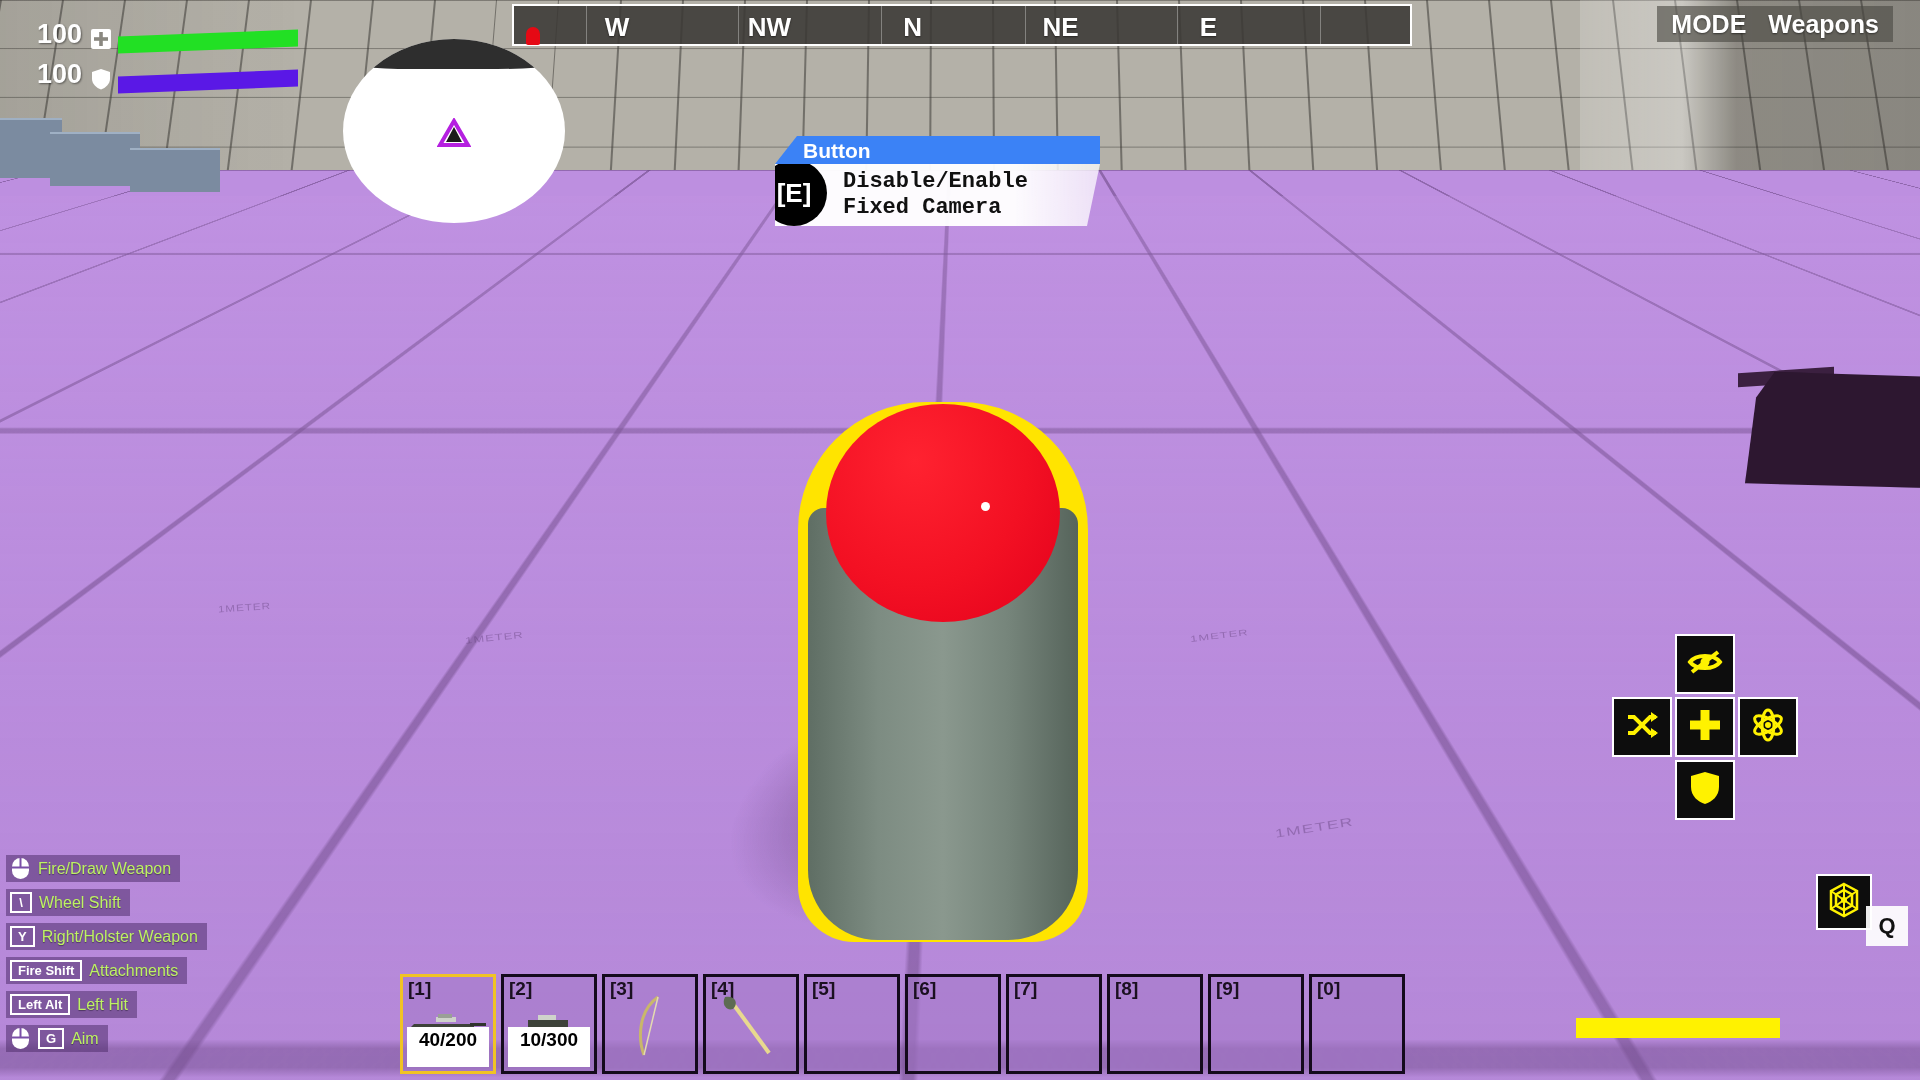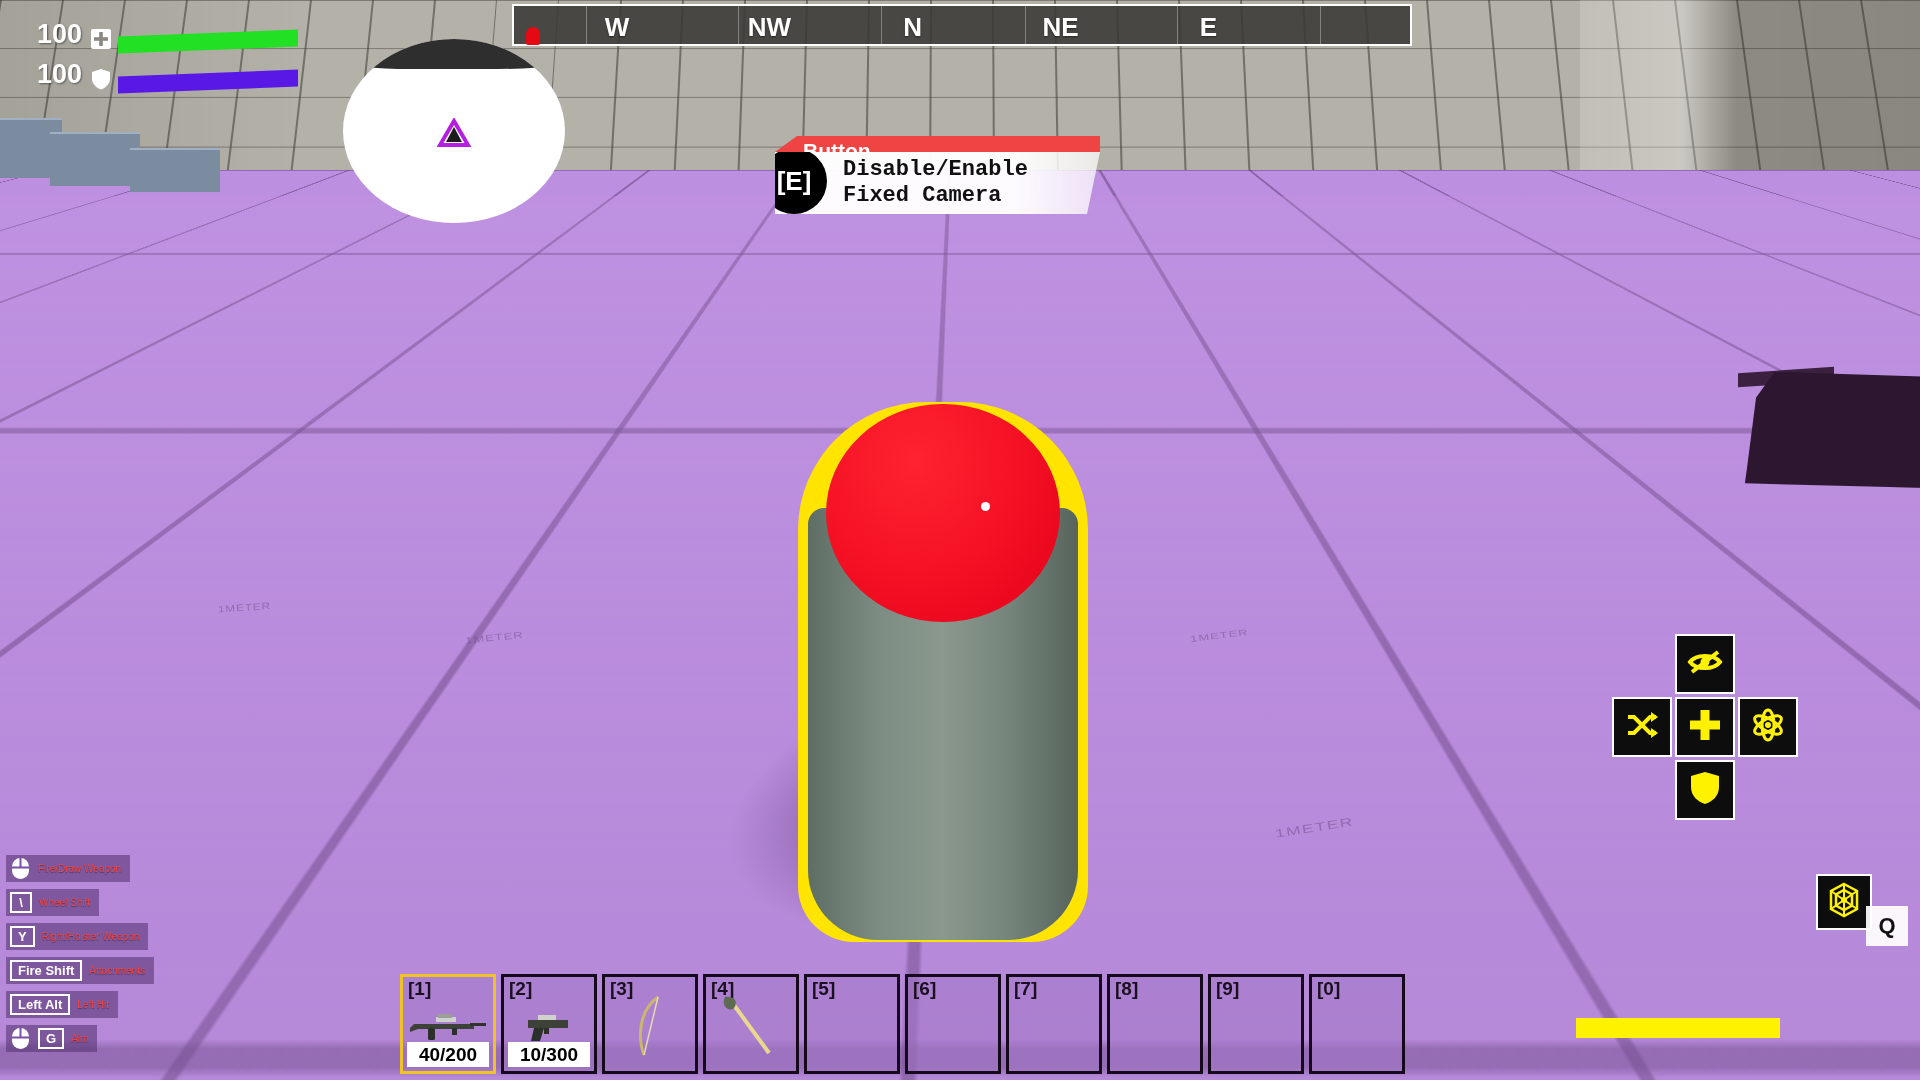--- a/index.html
+++ b/index.html
@@ -151,21 +151,21 @@
     background:rgba(75,72,66,.62); display:flex; align-items:center; padding:0 14px; gap:22px;
   }
   .mode-key, .mode-val {
     color:#fff; font-size:25px; font-weight:bold;
     font-family:"Liberation Sans", sans-serif; text-shadow:0 1px 2px rgba(0,0,0,.5);
   }
 
   
   .prompt { position:absolute; left:775px; top:136px; width:325px; }
   .prompt-title {
-    position:relative; height:16px; background:#ef4444;
+    position:relative; height:28px; background:#3b82f6;
     clip-path:polygon(22px 0, 100% 0, 100% 100%, 0 100%);
   }
   .prompt-title span {
     position:absolute; left:28px; top:3px; color:#fff; font-size:21px; font-weight:bold;
     font-family:"Liberation Sans", sans-serif;
   }
   .prompt-body {
     position:relative; height:62px;
     background:linear-gradient(to right, rgba(255,255,255,.96) 0%, rgba(255,255,255,.96) 74%, rgba(255,255,255,.72) 100%);
     clip-path:polygon(0 0, 100% 0, 96% 100%, 0 100%);
@@ -185,38 +185,38 @@
   .keyhint {
     display:flex; align-items:center; gap:7px; height:27px;
     background:rgba(82,48,110,.56); padding:0 9px 0 4px; width:max-content;
   }
   .kh-key {
     border:2px solid #fff; color:#fff; font-size:13px; font-weight:bold;
     padding:1px 6px; min-width:22px; text-align:center; line-height:15px;
     font-family:"Liberation Sans", sans-serif;
   }
   .kh-lbl {
-    color:#ef4444; font-size:10px; font-family:"Liberation Sans", sans-serif;
+    color:#bef264; font-size:16px; font-family:"Liberation Sans", sans-serif;
     text-shadow:0 1px 1px rgba(0,0,0,.4);
   }
   .mouse-ico { width:21px; height:25px; }
 
   
   .hotbar { position:absolute; left:400px; bottom:6px; display:flex; gap:5px; }
   .slot {
     position:relative; width:96px; height:100px;
     background:rgba(164,121,200,.55); border:3px solid #140a1c;
   }
   .slot.selected { border-color:#f0c324; }
   .slot-num {
     position:absolute; left:5px; top:1px; color:#1b1020; font-size:19px; font-weight:bold;
     font-family:"Liberation Sans", sans-serif;
   }
   .slot-ammo {
-    position:absolute; left:4px; right:4px; bottom:4px; height:25px; background:#fff;
+    position:absolute; left:4px; right:4px; bottom:4px; height:40px; background:#fff;
     color:#000; font-size:19px; font-weight:bold; text-align:center; line-height:25px;
     font-family:"Liberation Sans", sans-serif;
   }
   .slot-icon { position:absolute; left:0; right:0; top:20px; height:58px; display:flex; align-items:center; justify-content:center; }
 
   
   .abilities { position:absolute; right:122px; bottom:260px; width:186px; height:186px; }
   .ab {
     position:absolute; width:60px; height:60px; background:#0d0d0d; border:2px solid #ffffff;
     display:flex; align-items:center; justify-content:center;
@@ -328,20 +328,24 @@
     <div class="minimap">
       <div class="minimap-cap"></div>
       <div class="minimap-arrow">
         <svg width="34" height="30" viewBox="0 0 34 30">
           <path d="M17 3 L31 27 H3 Z" fill="none" stroke="#b520e0" stroke-width="4"></path>
           <path d="M17 9 L25 24 H9 Z" fill="#1b1b1b"></path>
         </svg>
       </div>
     </div>
 
+    <div class="modebox">
+      <span class="mode-key">MODE</span>
+      <span class="mode-val">Weapons</span>
+    </div>
 
     <div class="prompt">
       <div class="prompt-title">
         <span>Button</span>
       </div>
       <div class="prompt-body">
         <div class="prompt-key">[E]</div>
         <div class="prompt-text">
           <div>Disable/Enable</div>
           <div>Fixed Camera</div>

